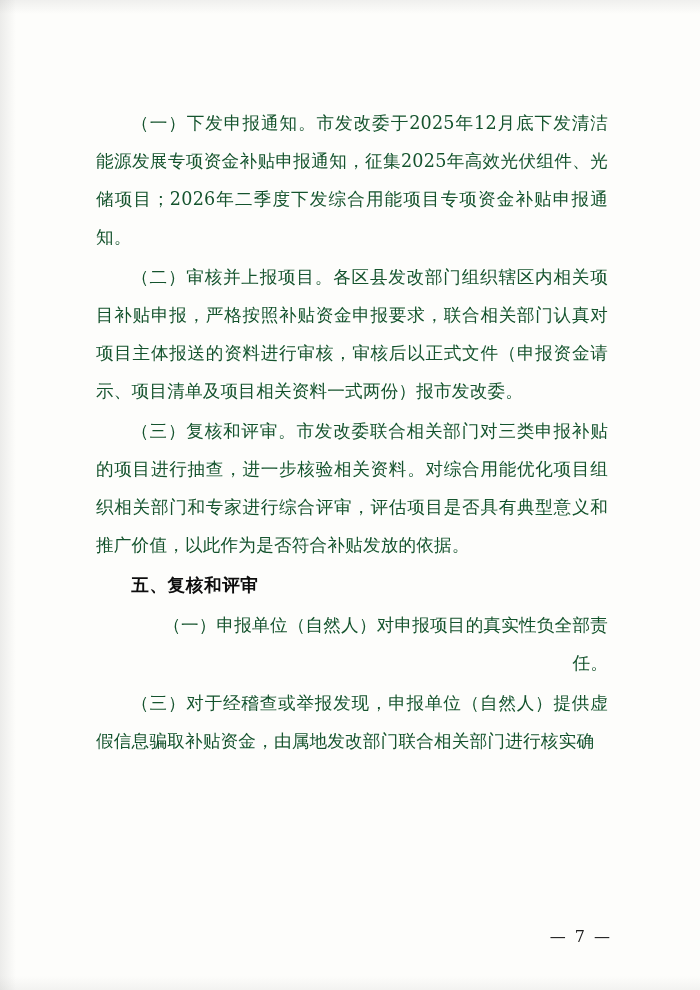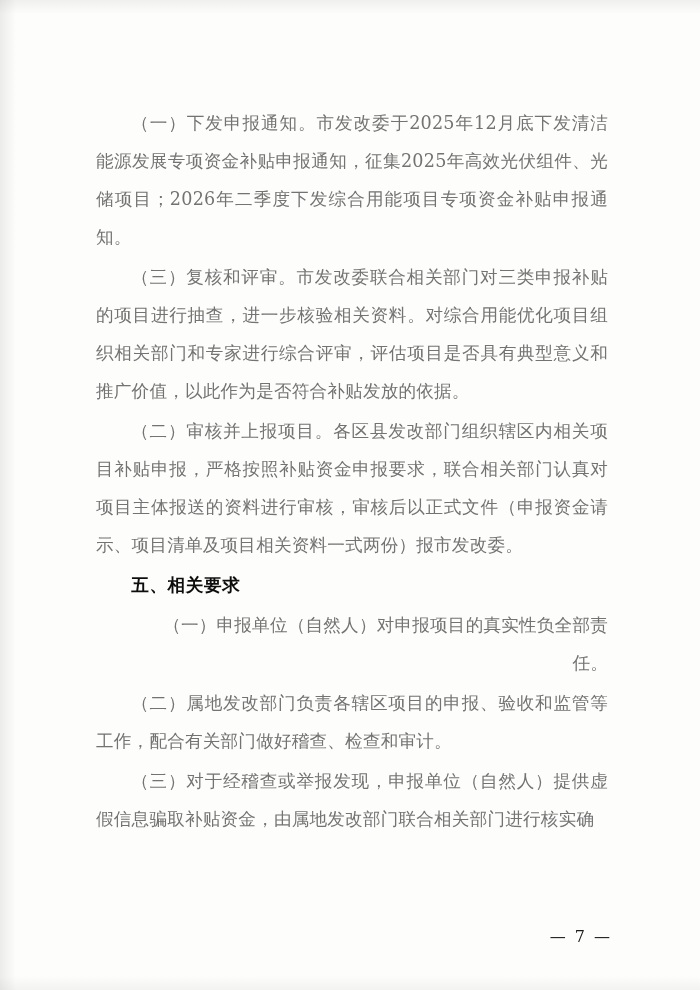--- a/index.html
+++ b/index.html
@@ -28,21 +28,21 @@
     top: 104px;
     width: 512px;
   }
   p.para {
     margin: 0 0 2px 0;
     font-size: 17.6px;
     line-height: 38px;
     text-align: justify;
     text-justify: inter-ideograph;
     letter-spacing: 0.2px;
-    color: #737373;
+    color: #14532d;
     text-indent: 2em;
     font-family: "DejaVu Serif", "Liberation Serif", serif;
   }
   p.para.last-loose {
     text-align: right;
   }
   h2.section-heading {
     margin: 0 0 2px 0;
     font-size: 17.6px;
     line-height: 38px;
@@ -86,22 +86,21 @@
 </head>
 <body>
 
 <div class="page">
   <div class="edge-shade-top"></div>
   <div class="edge-shade-left"></div>
   <div class="edge-shade-bottom"></div>
 
   <div class="content">
     <p class="para">（一）下发申报通知。市发改委于2025年12月底下发清洁能源发展专项资金补贴申报通知，征集2025年高效光伏组件、光储项目；2026年二季度下发综合用能项目专项资金补贴申报通知。</p>
+    <p class="para">（二）审核并上报项目。各区县发改部门组织辖区内相关项目补贴申报，严格按照补贴资金申报要求，联合相关部门认真对项目主体报送的资料进行审核，审核后以正式文件（申报资金请示、项目清单及项目相关资料一式两份）报市发改委。</p>
     <p class="para">（三）复核和评审。市发改委联合相关部门对三类申报补贴的项目进行抽查，进一步核验相关资料。对综合用能优化项目组织相关部门和专家进行综合评审，评估项目是否具有典型意义和推广价值，以此作为是否符合补贴发放的依据。</p>
-    <p class="para">（二）审核并上报项目。各区县发改部门组织辖区内相关项目补贴申报，严格按照补贴资金申报要求，联合相关部门认真对项目主体报送的资料进行审核，审核后以正式文件（申报资金请示、项目清单及项目相关资料一式两份）报市发改委。</p>
-    <h2 class="section-heading">五、相关要求</h2>
+    <h2 class="section-heading">五、复核和评审</h2>
     <p class="para last-loose">（一）申报单位（自然人）对申报项目的真实性负全部责任。</p>
-    <p class="para">（二）属地发改部门负责各辖区项目的申报、验收和监管等工作，配合有关部门做好稽查、检查和审计。</p>
     <p class="para">（三）对于经稽查或举报发现，申报单位（自然人）提供虚假信息骗取补贴资金，由属地发改部门联合相关部门进行核实确</p>
   </div>
 
   <div class="page-number">— 7 —</div>
 </div>
 
 </body></html>

